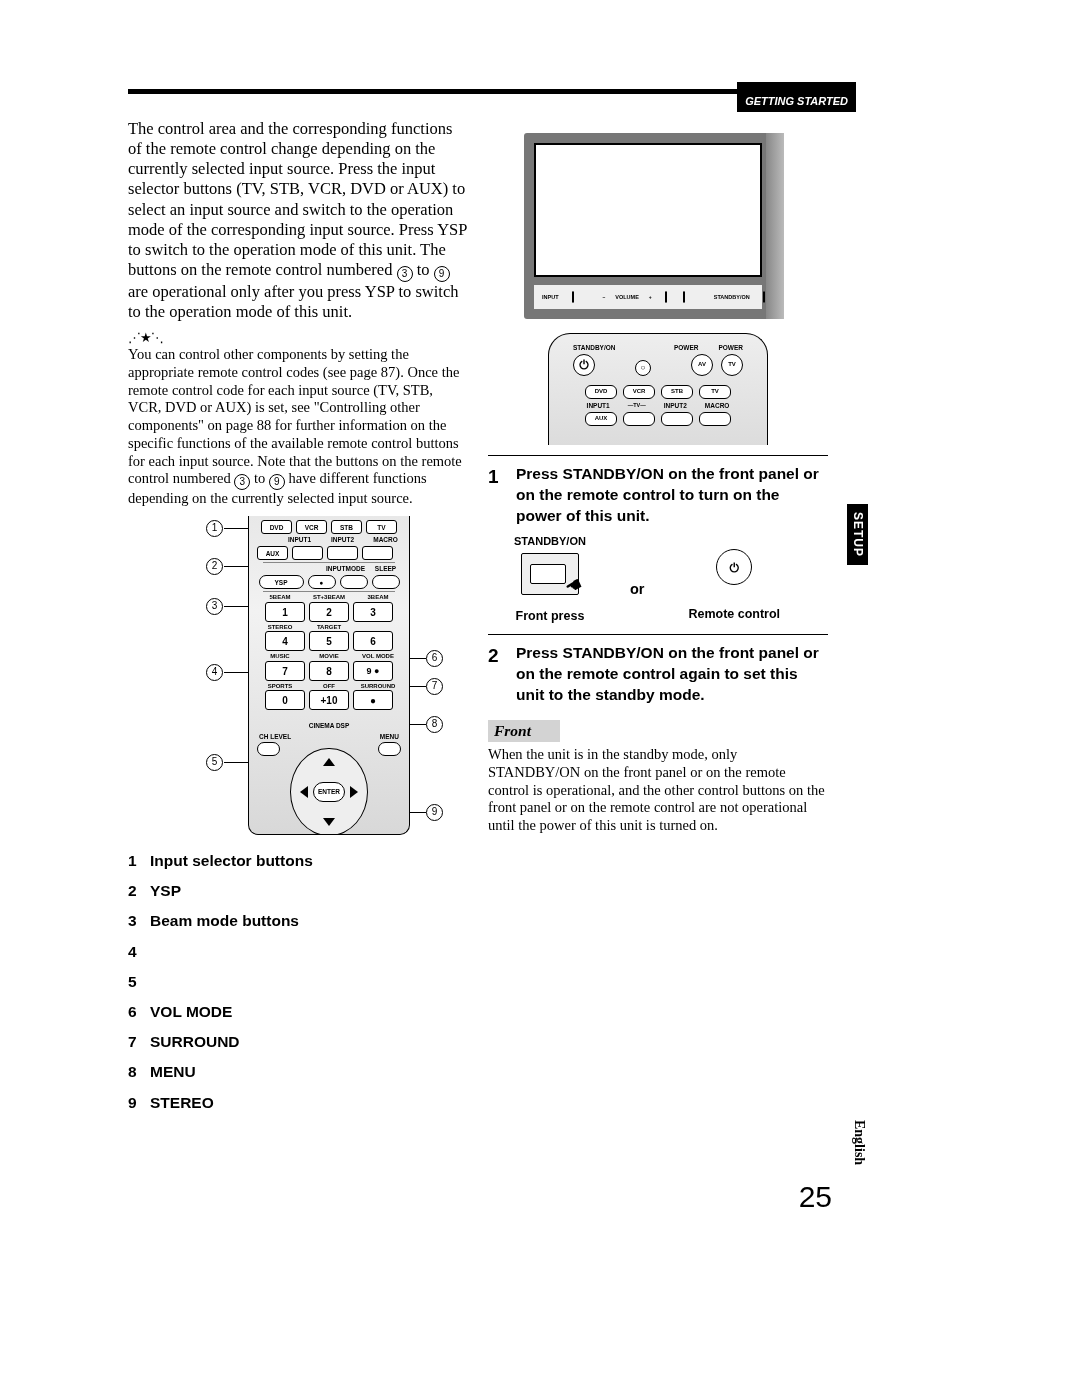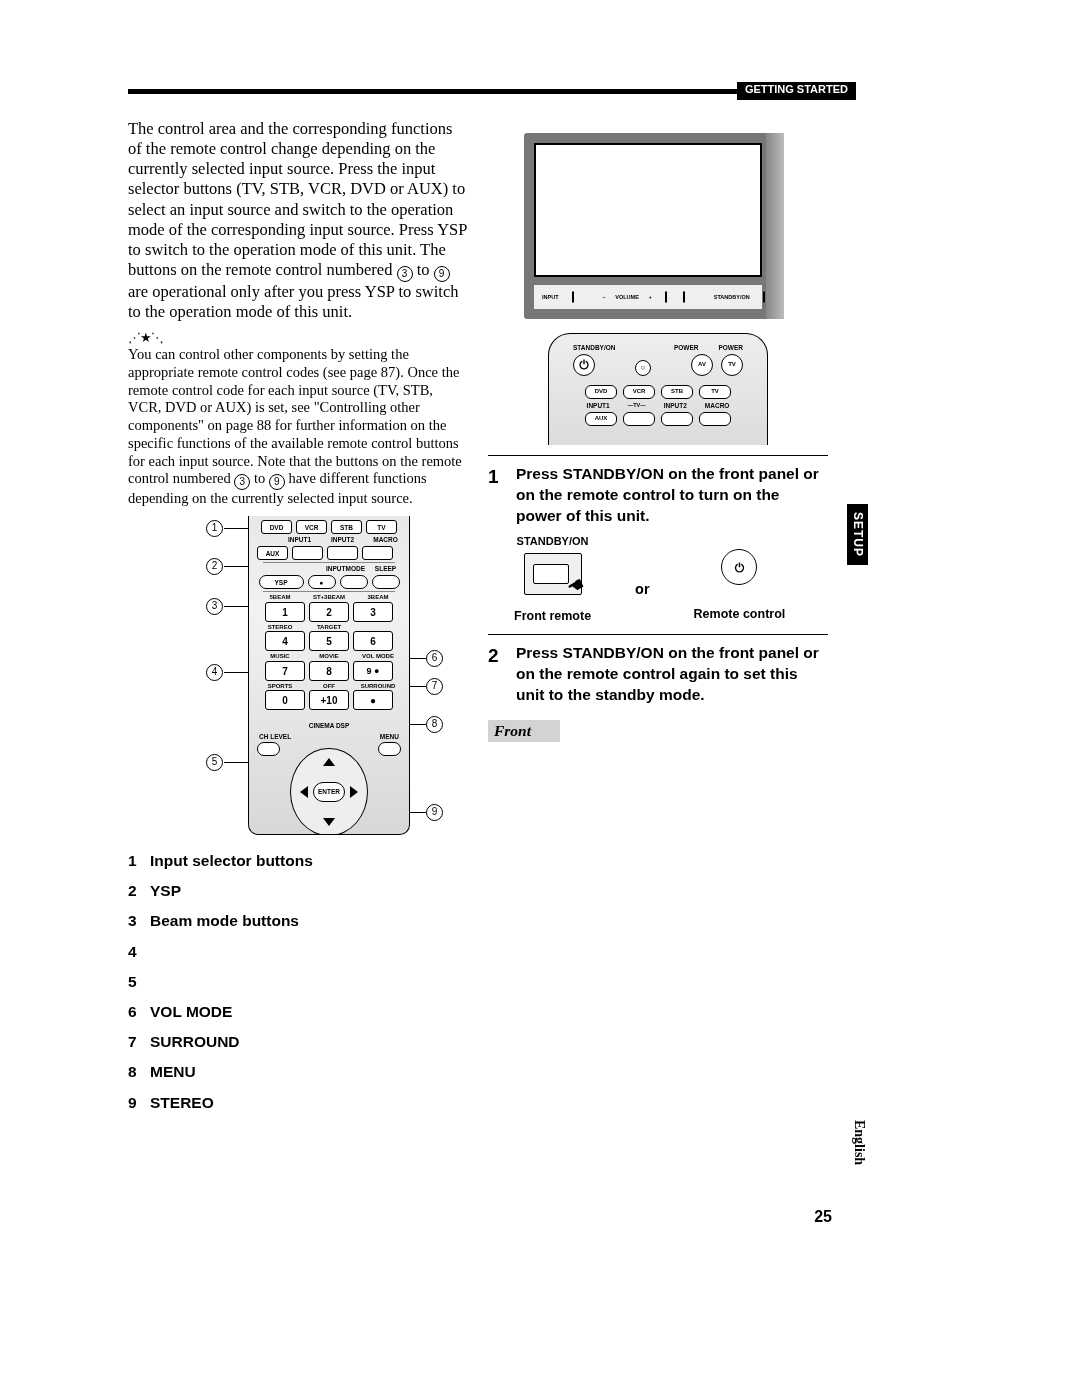--- a/index.html
+++ b/index.html
@@ -26,23 +26,24 @@
     height: 5px;
     background: #000;
   }
   .chip {
     position: absolute;
     top: 82px;
     right: 224px;
     background: #000;
     color: #fff;
     font-family: Arial, Helvetica, sans-serif;
+    font-style: italic;
     font-weight: bold;
     font-size: 11px;
-    padding: 1px 8px 3px 8px;
+    padding: 13px 8px 3px 8px;
   }
   .col-left, .col-right {
     position: absolute;
     width: 340px;
   }
   .col-left { left: 128px; top: 119px; }
   .col-right { left: 488px; top: 119px; }
 
   .section-title {
     background: #d3d3d3;
@@ -235,24 +236,24 @@
     right: 212px;
     top: 1120px;
     font-family: "Times New Roman", serif;
     font-weight:bold;
     font-size:14px;
     writing-mode: vertical-rl;
   }
   .page-num {
     position:absolute;
     right: 248px;
-    bottom: 170px;
+    bottom: 182px;
     font-family: Arial, Helvetica, sans-serif;
-    font-weight: bold;
-    font-size: 16px;
+    font-weight: normal;
+    font-size: 30px;
   }
   .circ-inline { display:inline-block; width:14px; height:14px; border:1px solid #000; border-radius:50%; font-size:10px; text-align:center; line-height:13px; vertical-align:-2px; font-family: Arial, sans-serif;}
 </style>
 </head>
 <body>
 
 <div class="page">
   <div class="black-bar"></div>
   <div class="chip">GETTING STARTED</div>
 
@@ -486,38 +487,39 @@
       <div>Press STANDBY/ON on the front panel or on the remote control to turn on the power of this unit.</div>
     </div>
 
     <div class="step-fig">
       <div class="front-panel-fig">
         <div style="font-size:11px;">STANDBY/ON</div>
         <div class="front-panel-box">
             <div class="inner"></div>
             <div class="hand">☚</div>
           </div>
-        <div style="margin-top:14px;">Front remote</div>
+        <div style="margin-top:14px;">Front press</div>
       </div>
       <div class="or">or</div>
       <div class="remote-btn-fig">
         <div style="height:14px"></div>
         <div class="remote-circle">
             <span class="power-icon"></span>
           </div>
         <div style="margin-top:22px;">Remote control</div>
       </div>
     </div>
 
     <hr class="hr">
     <div class="step">
       <div class="n">2</div>
       <div>Press STANDBY/ON on the front panel or on the remote control again to set this unit to the standby mode.</div>
     </div>
 
     <div style="height:6px"></div>
     <div class="note-title">Front</div>
+    <p class="note-text">When the unit is in the standby mode, only STANDBY/ON on the front panel or on the remote control is operational, and the other control buttons on the front panel or on the remote control are not operational until the power of this unit is turned on.</p>
   </div>
 
   <div class="side-tab setup">SETUP</div>
   <div class="side-lang">English</div>
   <div class="page-num">25</div>
 </div>
 
 </body></html>

